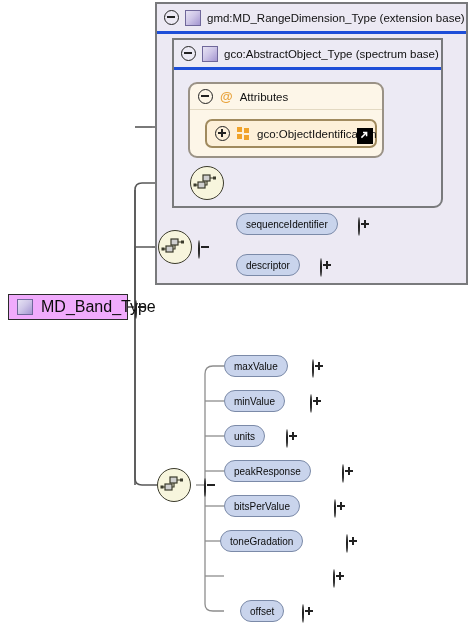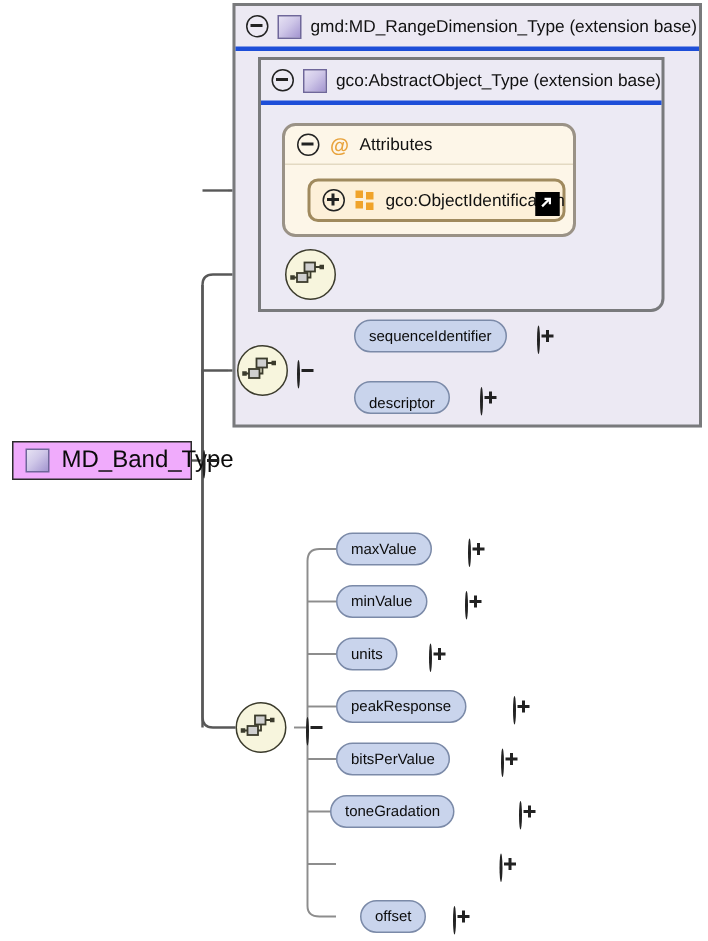--- a/index.html
+++ b/index.html
@@ -170,21 +170,21 @@
       <span class="swatch"></span>
       <span class="lbl">gmd:MD_RangeDimension_Type (extension base)</span>
     </div>
   </div>
 
   
   <div class="abs typebox inner" style="left:172px;top:38px;width:271px;height:170px;border-bottom-right-radius:9px;">
     <div class="typehdr">
       <span class="circ"></span>
       <span class="swatch"></span>
-      <span class="lbl">gco:AbstractObject_Type (extension base)</span>
+      <span class="lbl">gco:AbstractObject_Type (spectrum base)</span>
     </div>
   </div>
 
   
   <div class="abs attrpanel" style="left:188px;top:82px;width:196px;height:76px;">
     <div class="attrhdr">
       <span class="circ"></span>
       <span class="at-glyph">@</span>
       <span class="lbl">Attributes</span>
     </div>
@@ -239,21 +239,21 @@
     </svg>
   </div>
   <span class="abs circ" style="left:198px;top:241px;"></span>
 
   
   <div class="abs pill" style="left:236px;top:213px;">
     <span>sequenceIdentifier</span>
   </div>
   <span class="abs circ plus" style="left:356px;top:218px;"></span>
 
-  <div class="abs pill" style="left:236px;top:254px;align-items:flex-end;">
+  <div class="abs pill" style="left:236px;top:254px;">
     <span>descriptor</span>
   </div>
   <span class="abs circ plus" style="left:316px;top:259px;"></span>
 
   
   <div class="abs rootbox" style="left:8px;top:294px;width:120px;height:26px;">
     <span class="swatch"></span>
     <span>MD_Band_Type</span>
   </div>
   <span class="abs circ" style="left:129px;top:301px;"></span>

